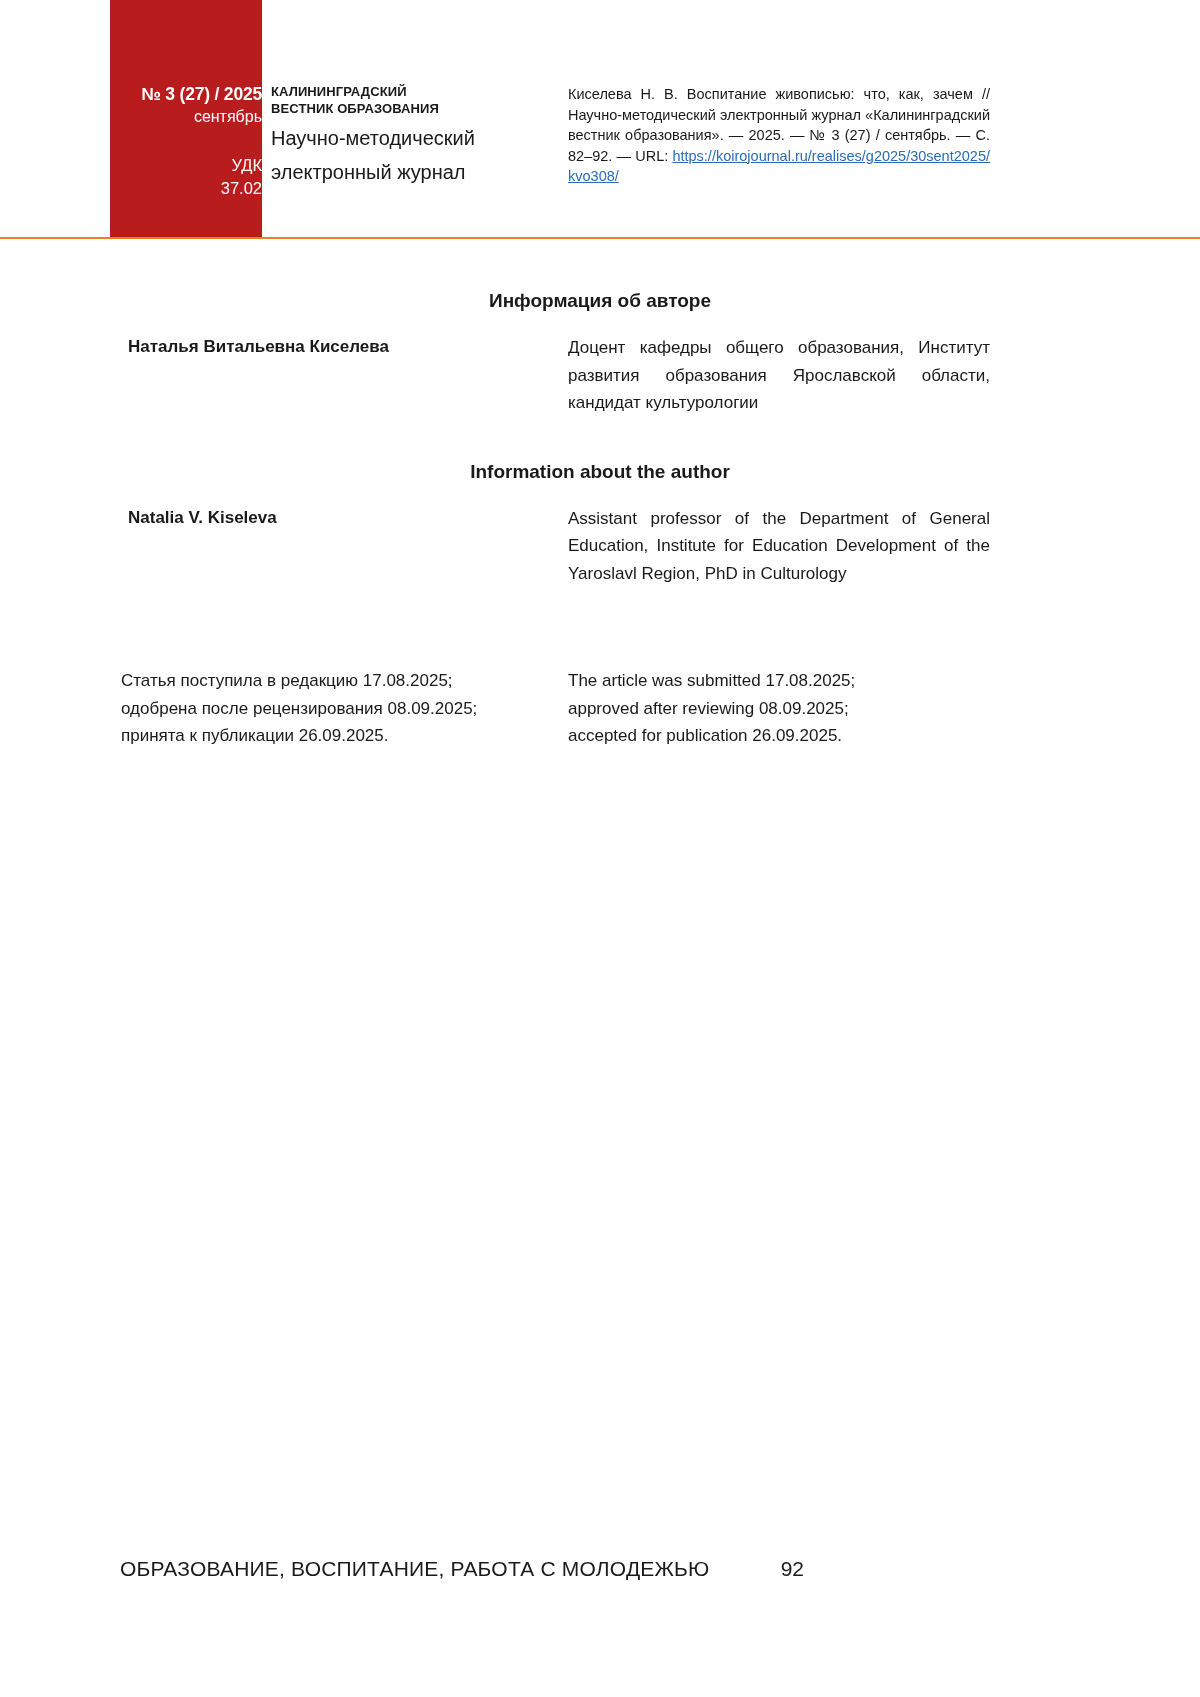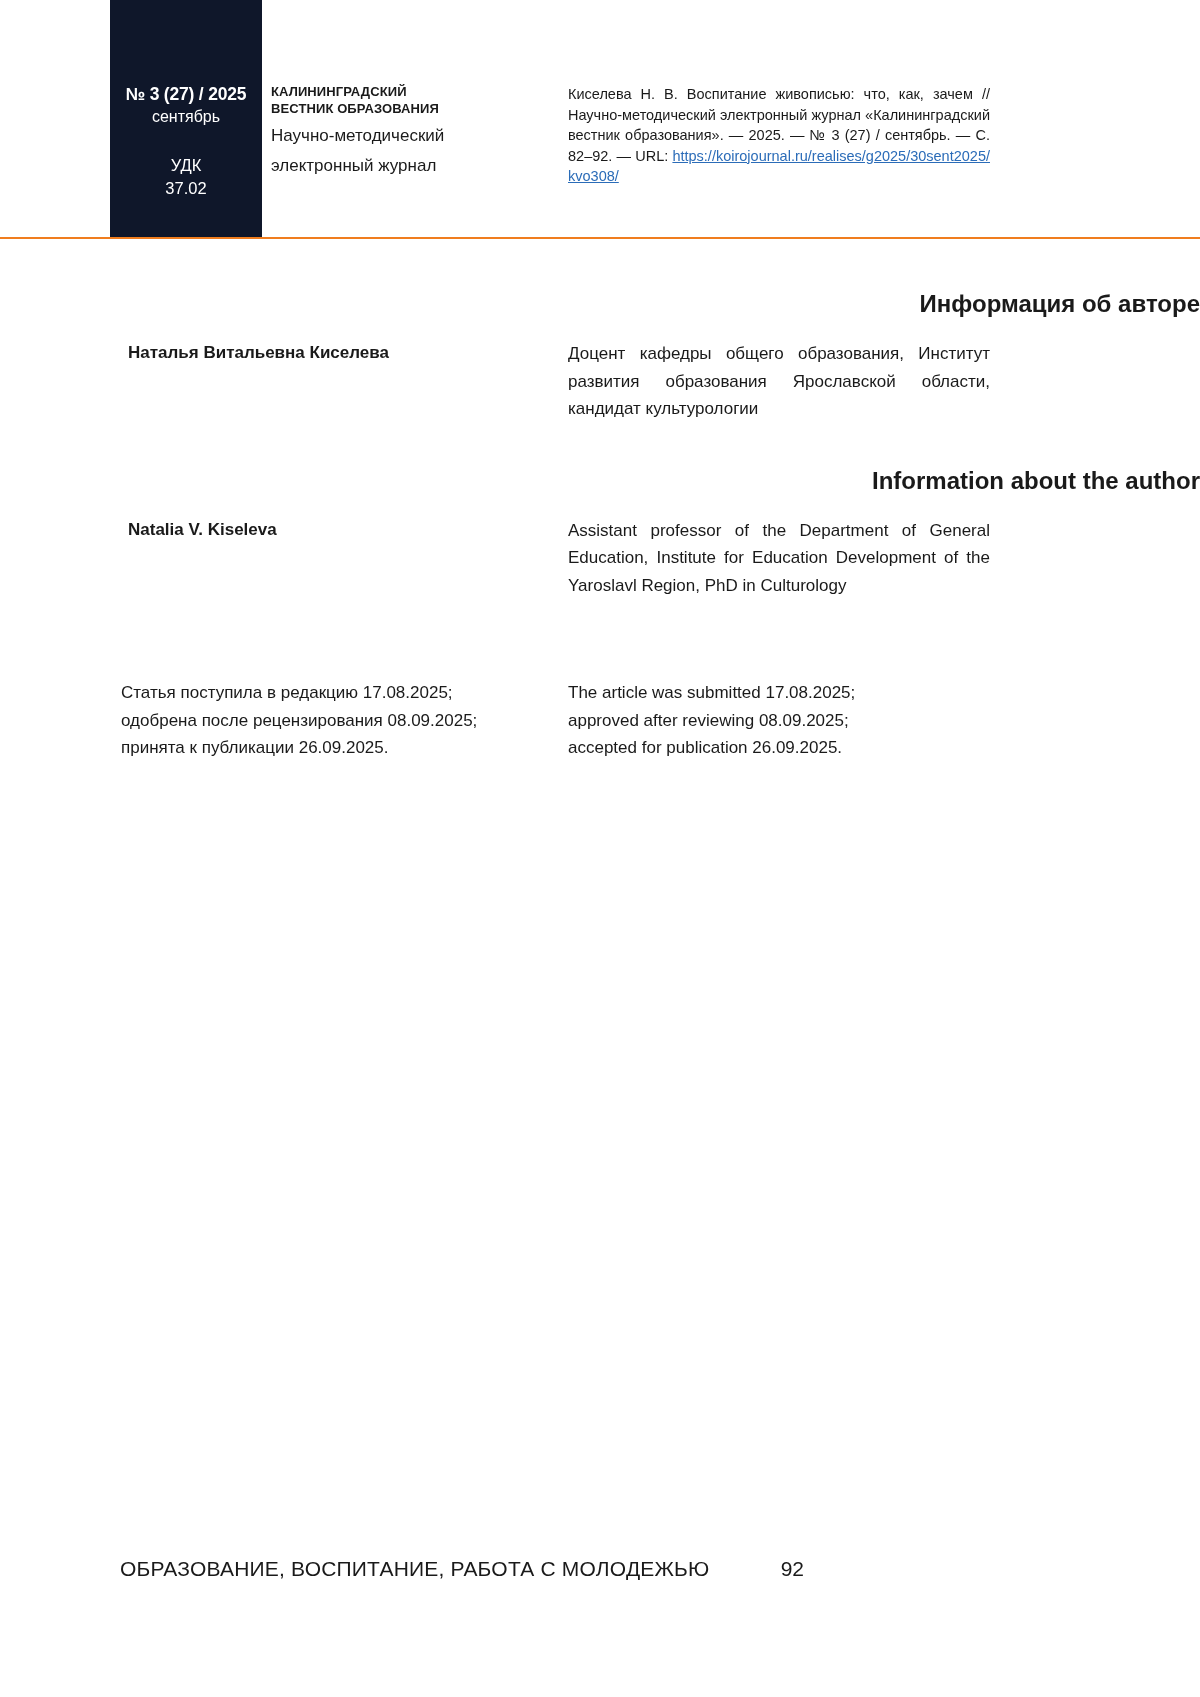--- a/index.html
+++ b/index.html
@@ -20,23 +20,23 @@
   .page-header {
     position: relative;
     height: 238px;
   }
   .issue-block {
     position: absolute;
     left: 110px;
     top: 0;
     width: 152px;
     height: 238px;
-    background: #0f172a;
+    background: #b91c1c;
     color: #ffffff;
-    text-align: center;
+    text-align: right;
     box-sizing: border-box;
     padding-top: 84px;
   }
   .issue-number {
     font-size: 17.5px;
     font-weight: bold;
     line-height: 1.25;
     white-space: nowrap;
     letter-spacing: -0.2px;
   }
@@ -63,21 +63,21 @@
   }
   .journal-title .line-main {
     font-size: 13px;
     font-weight: bold;
     line-height: 1.28;
     letter-spacing: 0.1px;
     color: #1a1a1a;
   }
   .journal-title .line-sub {
     margin-top: 8px;
-    font-size: 17px;
+    font-size: 20px;
     line-height: 1.3;
     color: #1a1a1a;
   }
 
   .citation {
     position: absolute;
     left: 568px;
     top: 84px;
     width: 422px;
     font-size: 14.5px;
@@ -102,22 +102,22 @@
 
   
   .content {
     position: absolute;
     left: 0;
     top: 238px;
     width: 1200px;
   }
 
   .section-heading {
-    text-align: right;
-    font-size: 24px;
+    text-align: center;
+    font-size: 19px;
     font-weight: bold;
     color: #1a1a1a;
   }
   #heading-ru { margin-top: 52px; }
   #heading-en { margin-top: 0; }
 
   .author-row {
     position: relative;
     margin-top: 22px;
     min-height: 10px;

